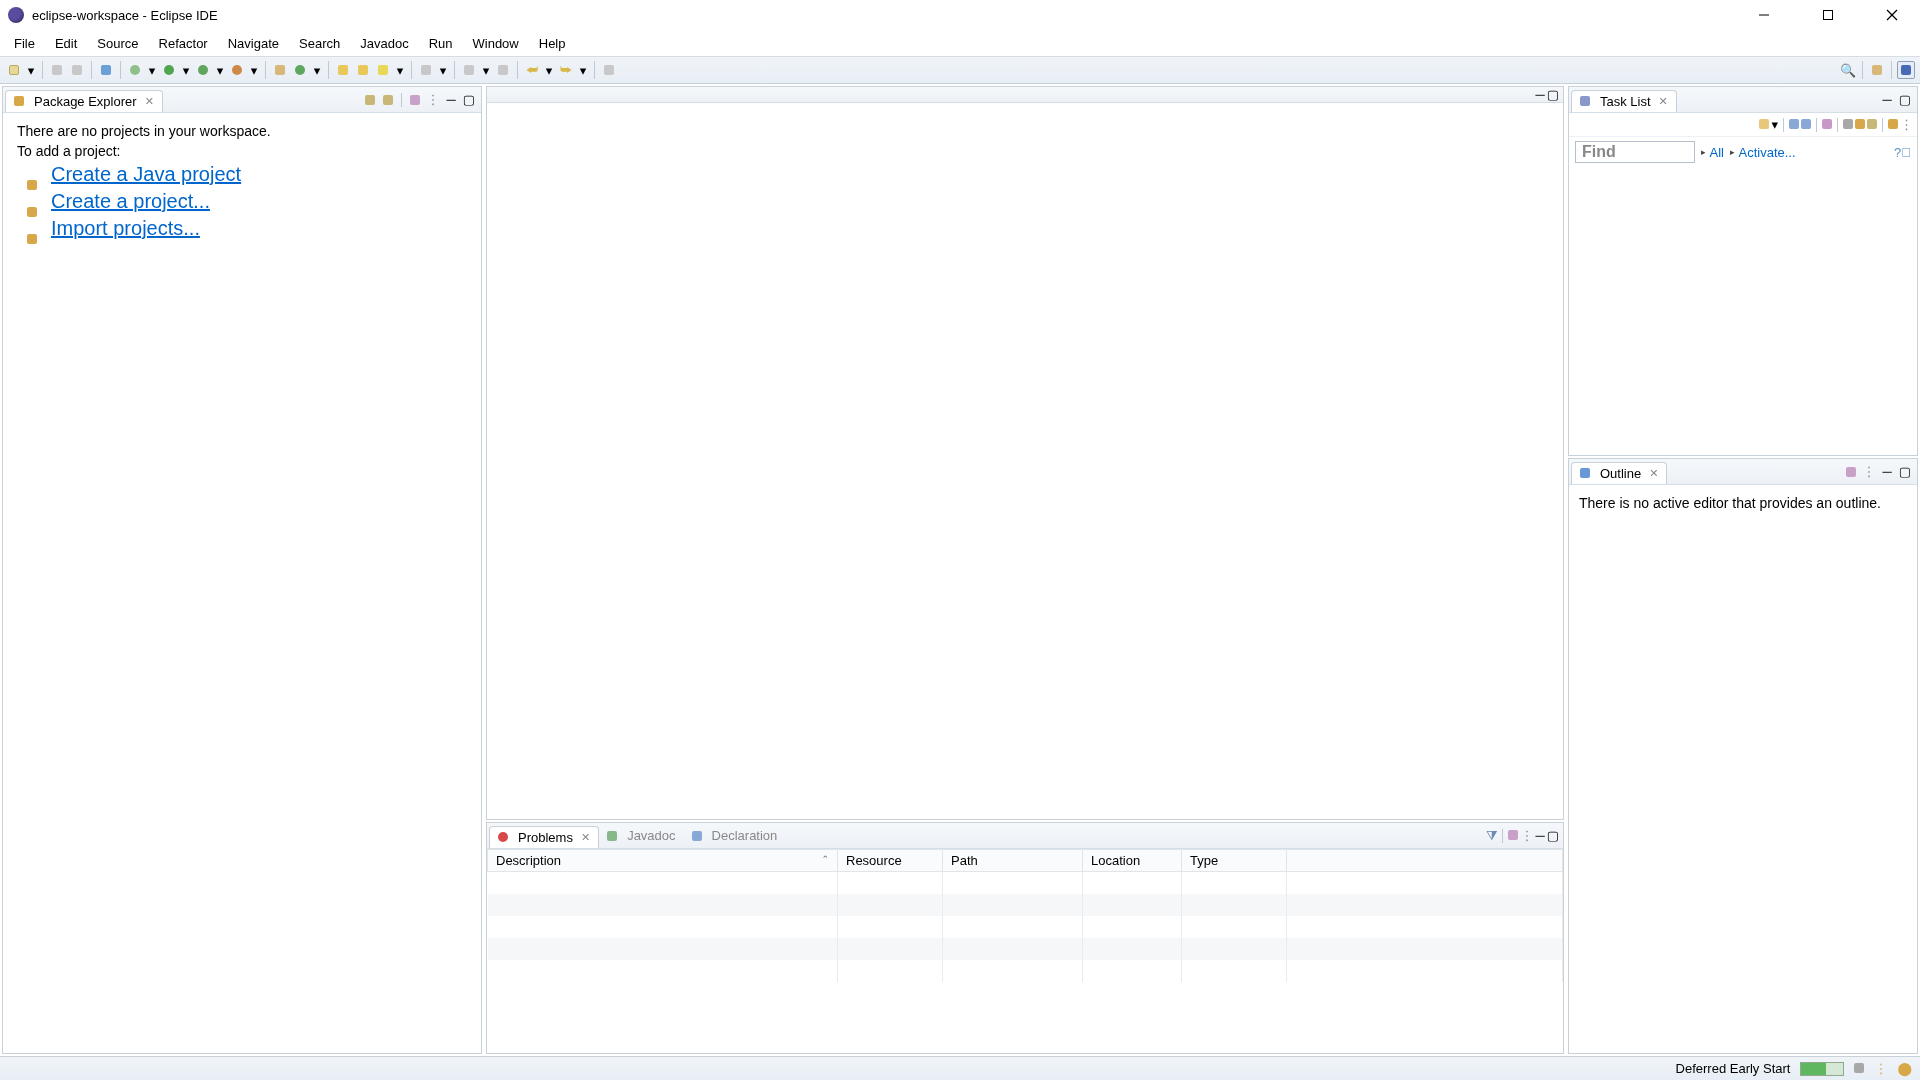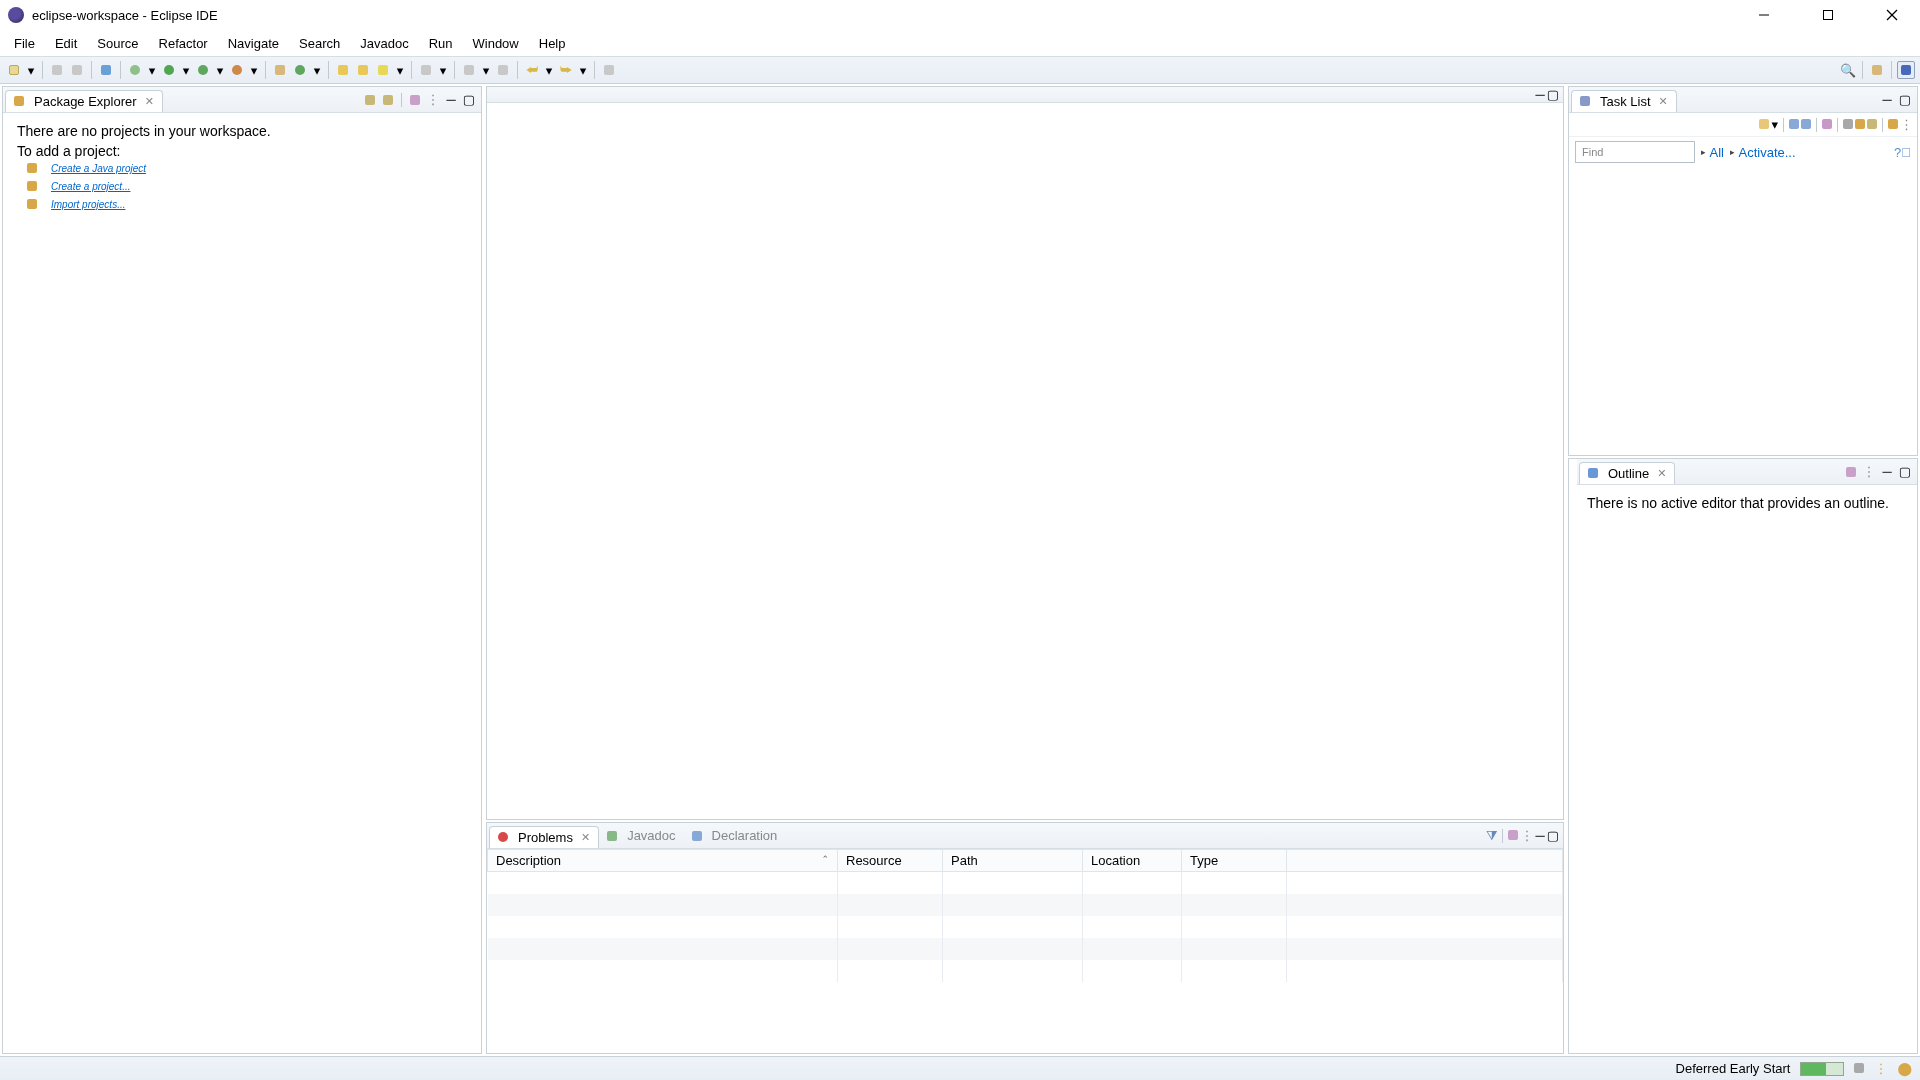--- a/index.html
+++ b/index.html
@@ -31,21 +31,21 @@
 .left-panel { width: 480px; border: 1px solid #c8d0d8; background: #fff; display: flex; flex-direction: column; margin: 2px; }
 .view-tabbar { height: 26px; background: linear-gradient(#f5f8fb, #edf1f6); border-bottom: 1px solid #d5dde5; display: flex; align-items: center; padding-left: 2px; }
 .view-tab { display: flex; align-items: center; padding: 3px 8px; background: #fff; border: 1px solid #c8d0d8; border-bottom: none; border-radius: 4px 4px 0 0; margin-top: 2px; }
 .view-tab .tab-icon { width: 14px; height: 14px; margin-right: 6px; }
 .view-tab .close-x { margin-left: 8px; color: #888; font-size: 11px; }
 .view-toolbar { flex: 1; display: flex; justify-content: flex-end; align-items: center; padding-right: 4px; gap: 2px; }
 .view-toolbar .vbtn { width: 16px; height: 16px; display: flex; align-items: center; justify-content: center; cursor: pointer; }
 
 .pkg-body { padding: 10px 14px; flex: 1; overflow: auto; }
 .pkg-body p { margin-bottom: 4px; font-size: 14px; }
-.proj-link { display: flex; align-items: flex-start; margin: 4px 0 4px 10px; font-size: 10px; font-style: italic; }
+.proj-link { display: flex; align-items: flex-end; margin: 4px 0 4px 10px; font-size: 20px; }
 .proj-link .lnk-icon { width: 16px; height: 14px; margin-right: 8px; }
 .proj-link a { color: #0066cc; text-decoration: underline; }
 
 
 .center-panel { flex: 1; display: flex; flex-direction: column; margin: 2px; }
 .editor-area { flex: 1; border: 1px solid #c8d0d8; background: #fff; position: relative; }
 .editor-slim-bar { height: 16px; background: linear-gradient(#f5f8fb, #edf1f6); border-bottom: 1px solid #d5dde5; display: flex; justify-content: flex-end; align-items: center; padding-right: 4px; gap: 2px; }
 
 
 .bottom-panel { height: 232px; border: 1px solid #c8d0d8; background: #fff; display: flex; flex-direction: column; margin-top: 2px; }
@@ -61,25 +61,25 @@
 .prob-table table { width: 100%; border-collapse: collapse; }
 .prob-table th { text-align: left; font-weight: normal; padding: 3px 8px; border: 1px solid #e0e5ea; background: #fafbfc; position: relative; font-size: 13px; }
 .prob-table th .sort-caret { position: absolute; right: 8px; top: 4px; color: #666; font-size: 9px; }
 .prob-table tr.row td { height: 22px; border-right: 1px solid #e8ecf0; }
 .prob-table tr.row:nth-child(even) td { background: #f5f7f9; }
 
 
 .right-panel { width: 350px; display: flex; flex-direction: column; margin: 2px; gap: 2px; }
 .task-panel, .outline-panel { border: 1px solid #c8d0d8; background: #fff; display: flex; flex-direction: column; }
 .task-panel { height: 370px; }
-.outline-panel { flex: 1; padding-left: 8px; }
+.outline-panel { flex: 1; }
 
 .task-toolbar-row { height: 24px; display: flex; align-items: center; justify-content: flex-end; padding-right: 4px; gap: 2px; border-bottom: 1px solid #eef1f4; }
 .find-row { display: flex; align-items: center; padding: 4px 6px; gap: 6px; }
-.find-input { flex: 1; max-width: 120px; height: 22px; border: 1px solid #b5c0cb; padding: 0 6px; font-size: 11px; color: #888; }
+.find-input { flex: 1; max-width: 120px; height: 22px; border: 1px solid #b5c0cb; padding: 0 6px; font-size: 16px; color: #888; font-weight: bold; }
 .task-link { color: #0066cc; font-size: 13px; display: flex; align-items: center; gap: 4px; }
 .task-link .arw { font-size: 9px; color: #444; }
 .help-circle { margin-left: auto; color: #5b8fc7; }
 
 .outline-body { padding: 10px; font-size: 14px; }
 
 
 .statusbar { height: 24px; background: linear-gradient(#f0f4f9, #e8eef5); border-top: 1px solid #c8d0d8; display: flex; align-items: center; padding: 0 8px; }
 .status-right { margin-left: auto; display: flex; align-items: center; gap: 10px; font-size: 13px; }
 .gc-box { width: 44px; height: 14px; background: linear-gradient(90deg, #5fb85f 60%, #d5e8d5 60%); border: 1px solid #8fa88f; }

